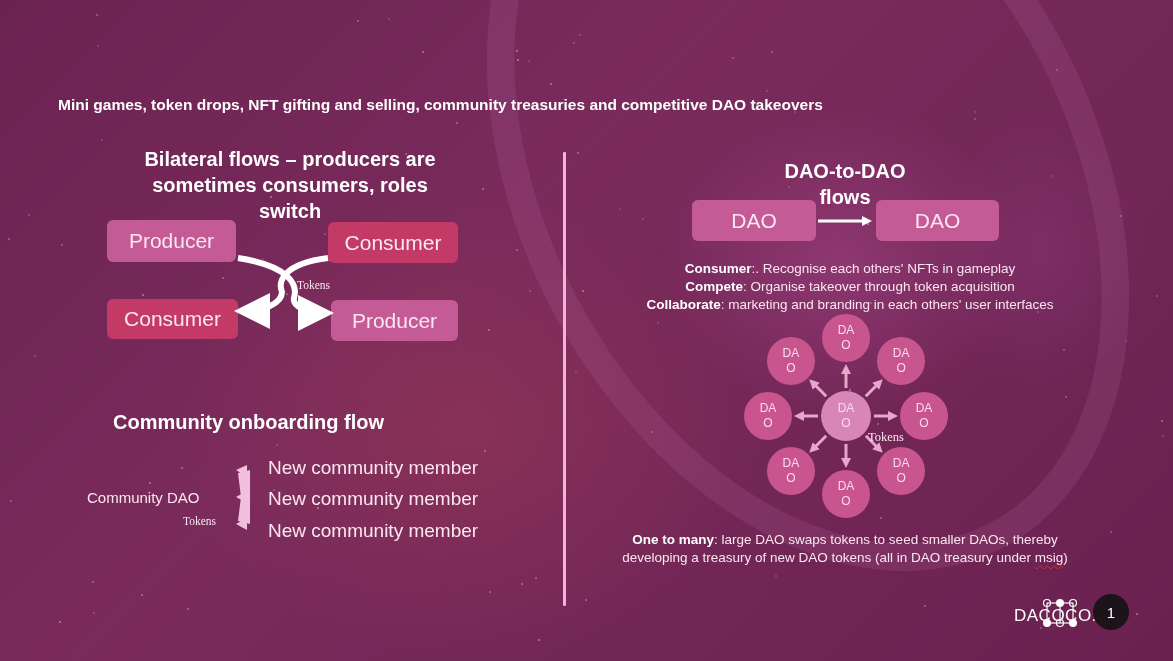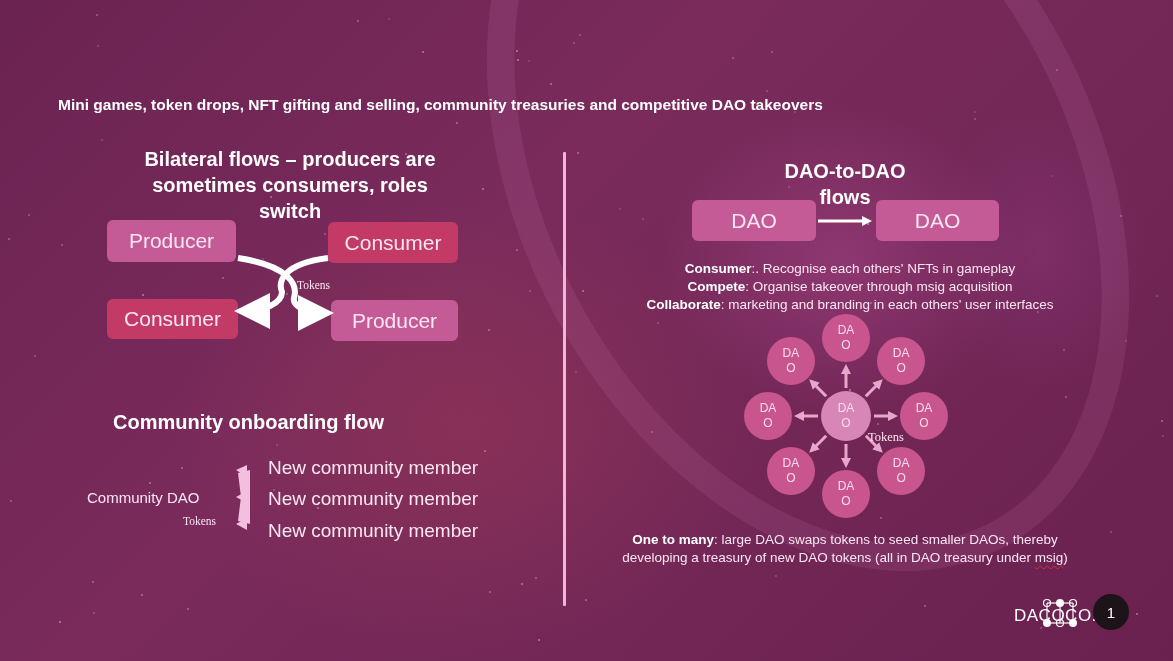--- a/index.html
+++ b/index.html
@@ -195,21 +195,21 @@
 
   <div class="section-heading" style="left:745px; top:158px; width:200px;">
     <div>DAO-to-DAO</div>
     <div>flows</div>
   </div>
   <div class="box pink" style="left:692px; top:200px; width:124px; height:41px;">DAO</div>
   <div class="box pink" style="left:876px; top:200px; width:123px; height:41px;">DAO</div>
 
   <div class="desc" style="left:560px; top:260px; width:580px;">
     <div><b>Consumer</b><span>:. </span><span>Recognise each others' NFTs in gameplay</span></div>
-    <div><b>Compete</b><span>: </span><span>Organise takeover through msig acquisition</span></div>
+    <div><b>Compete</b><span>: </span><span>Organise takeover through token acquisition</span></div>
     <div><b>Collaborate</b><span>: </span><span>marketing and branding in each others' user interfaces</span></div>
   </div>
 
   <svg class="overlay" width="1173" height="661">
     <defs>
       <marker id="ah-white" markerWidth="6" markerHeight="6" refX="4" refY="3" orient="auto" markerUnits="strokeWidth">
         <path d="M0,0 L6,3 L0,6 Z" fill="#ffffff"></path>
       </marker>
       <marker id="ah-white-thin" markerWidth="10" markerHeight="10" refX="6" refY="5" orient="auto" markerUnits="userSpaceOnUse">
         <path d="M0,0 L10,5 L0,10 Z" fill="#ffffff"></path>

